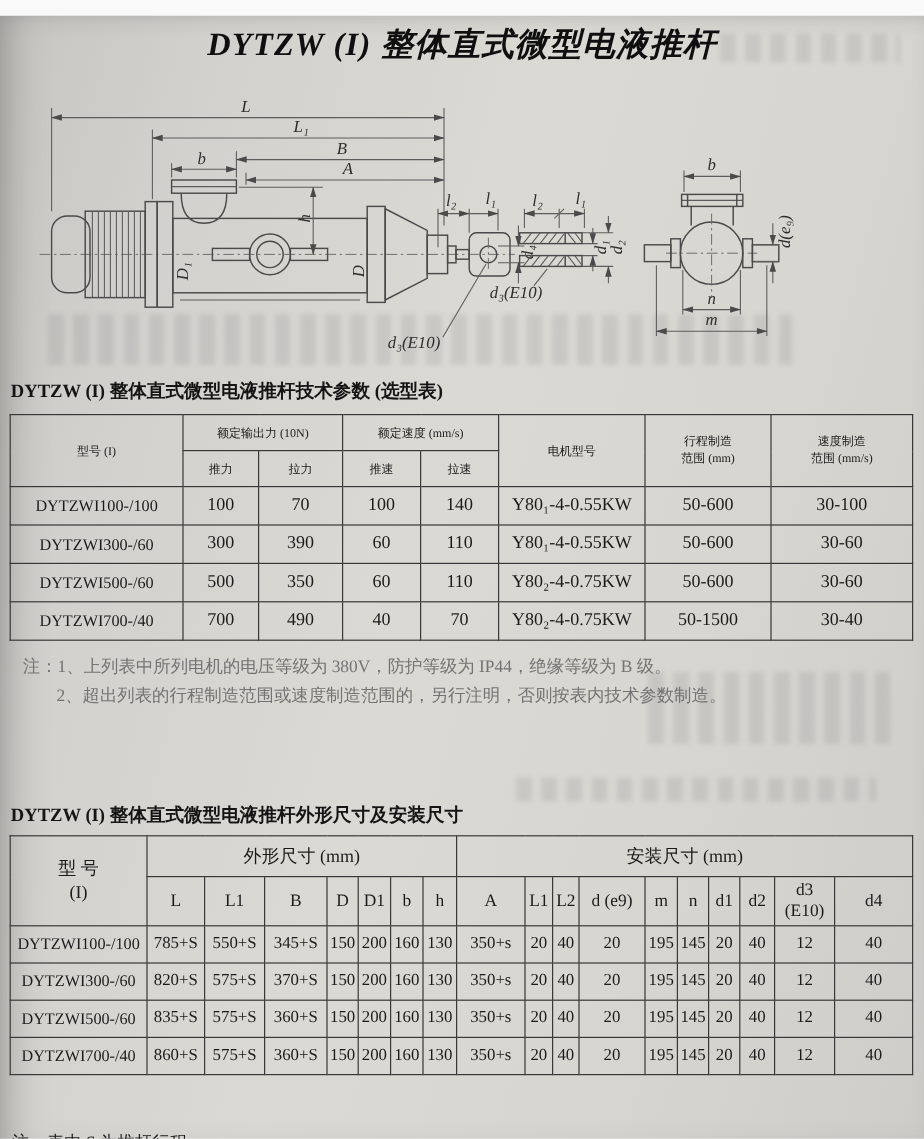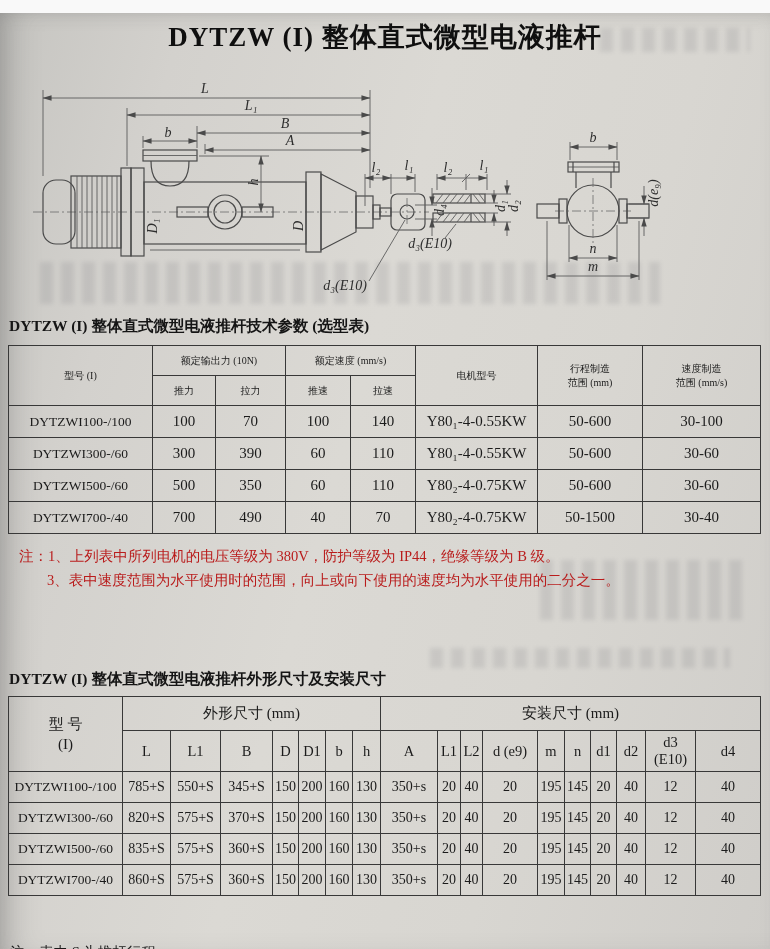--- a/index.html
+++ b/index.html
@@ -11,21 +11,21 @@
   }
   .paper{
     position:absolute;left:0;top:13px;width:770px;height:936px;
     background:linear-gradient(105deg,#c6c5c1 0%,#d3d1cd 18%,#dbd9d4 45%,#d8d6d1 70%,#cfcdc9 100%);
     box-shadow:inset 26px 0 34px -22px rgba(85,85,85,.45), inset 0 8px 18px -10px rgba(120,120,120,.35);
   }
   .ghost{position:absolute;opacity:.12;filter:blur(2px);pointer-events:none;
     background:repeating-linear-gradient(90deg,#55555e 0 13px,transparent 13px 21px);}
   .page-title{
     position:absolute;top:19px;left:0;width:770px;text-align:center;
-    font-size:27px;font-weight:bold;letter-spacing:1px;color:#0f0f0f;
+    font-size:27px;font-weight:bold;letter-spacing:1px;color:#0f0f0f;font-style:italic;
   }
   svg.drawing{position:absolute;left:25px;top:78px;}
   svg.drawing .ln{stroke:#4a4a4a;stroke-width:1.2;fill:none;}
   svg.drawing .thin{stroke:#5c5c5c;stroke-width:.9;fill:none;}
   svg.drawing .cl{stroke:#6a6a6a;stroke-width:.8;fill:none;stroke-dasharray:9 3 2 3;}
   svg.drawing text{fill:#2e2e2e;font-family:"Liberation Serif",serif;font-style:italic;font-size:14px;}
   .tbl-caption{position:absolute;left:9px;font-size:15.5px;font-weight:bold;color:#151515;}
   #cap1{top:316px;}
   #cap2{top:669px;}
   table{position:absolute;left:8px;border-collapse:collapse;table-layout:fixed;background:transparent;}
@@ -33,21 +33,21 @@
         font-weight:normal;padding:0 1px;color:#1b1b1b;overflow:hidden;}
   #t1{top:345px;width:752px;font-size:15px;}
   #t1 th{height:29px;font-size:10px;}
   #t1 td{height:31px;}
   #t2{top:696px;width:752px;font-size:14px;}
   #t2 .hrow1 th{height:33px;font-size:15px;}
   #t2 .hrow2 th{height:40px;font-size:14.5px;}
   #t2 td{height:30px;}
   #t2 td.model, #t1 td.model{font-size:13.5px;letter-spacing:0;text-align:center;}
   .two-line{line-height:1.35;}
-  .notes{position:absolute;left:10px;width:742px;font-size:14.5px;line-height:24px;color:#b91c1c;}
+  .notes{position:absolute;left:10px;width:742px;font-size:14.5px;line-height:24px;color:#737373;}
   #notes1{top:544px;}
   .note-item{padding-left:37px;}
   .note-first{padding-left:9px;}
   #note-bottom{position:absolute;left:10px;top:915px;font-size:14.5px;color:#191919;margin-top:28px;}
 </style>
 </head>
 <body>
 
 <div class="paper"></div>
 
@@ -295,21 +295,21 @@
       <td>70</td>
       <td>Y80₂-4-0.75KW</td>
       <td>50-1500</td>
       <td>30-40</td>
     </tr>
     </tbody>
 </table>
 
 <div class="notes" id="notes1">
   <div class="note-first"><span>注：</span><span>1、上列表中所列电机的电压等级为 380V，防护等级为 IP44，绝缘等级为 B 级。</span></div>
-  <div class="note-item">3、表中速度范围为水平使用时的范围，向上或向下使用的速度均为水平使用的二分之一。</div>
+  <div class="note-item">2、超出列表的行程制造范围或速度制造范围的，另行注明，否则按表内技术参数制造。</div>
 </div>
 
 <div class="tbl-caption" id="cap2">DYTZW (I) 整体直式微型电液推杆外形尺寸及安装尺寸</div>
 
 <table id="t2">
   <colgroup>
     <col style="width:114px">
       <col style="width:48px">
       <col style="width:50px">
       <col style="width:52px">

